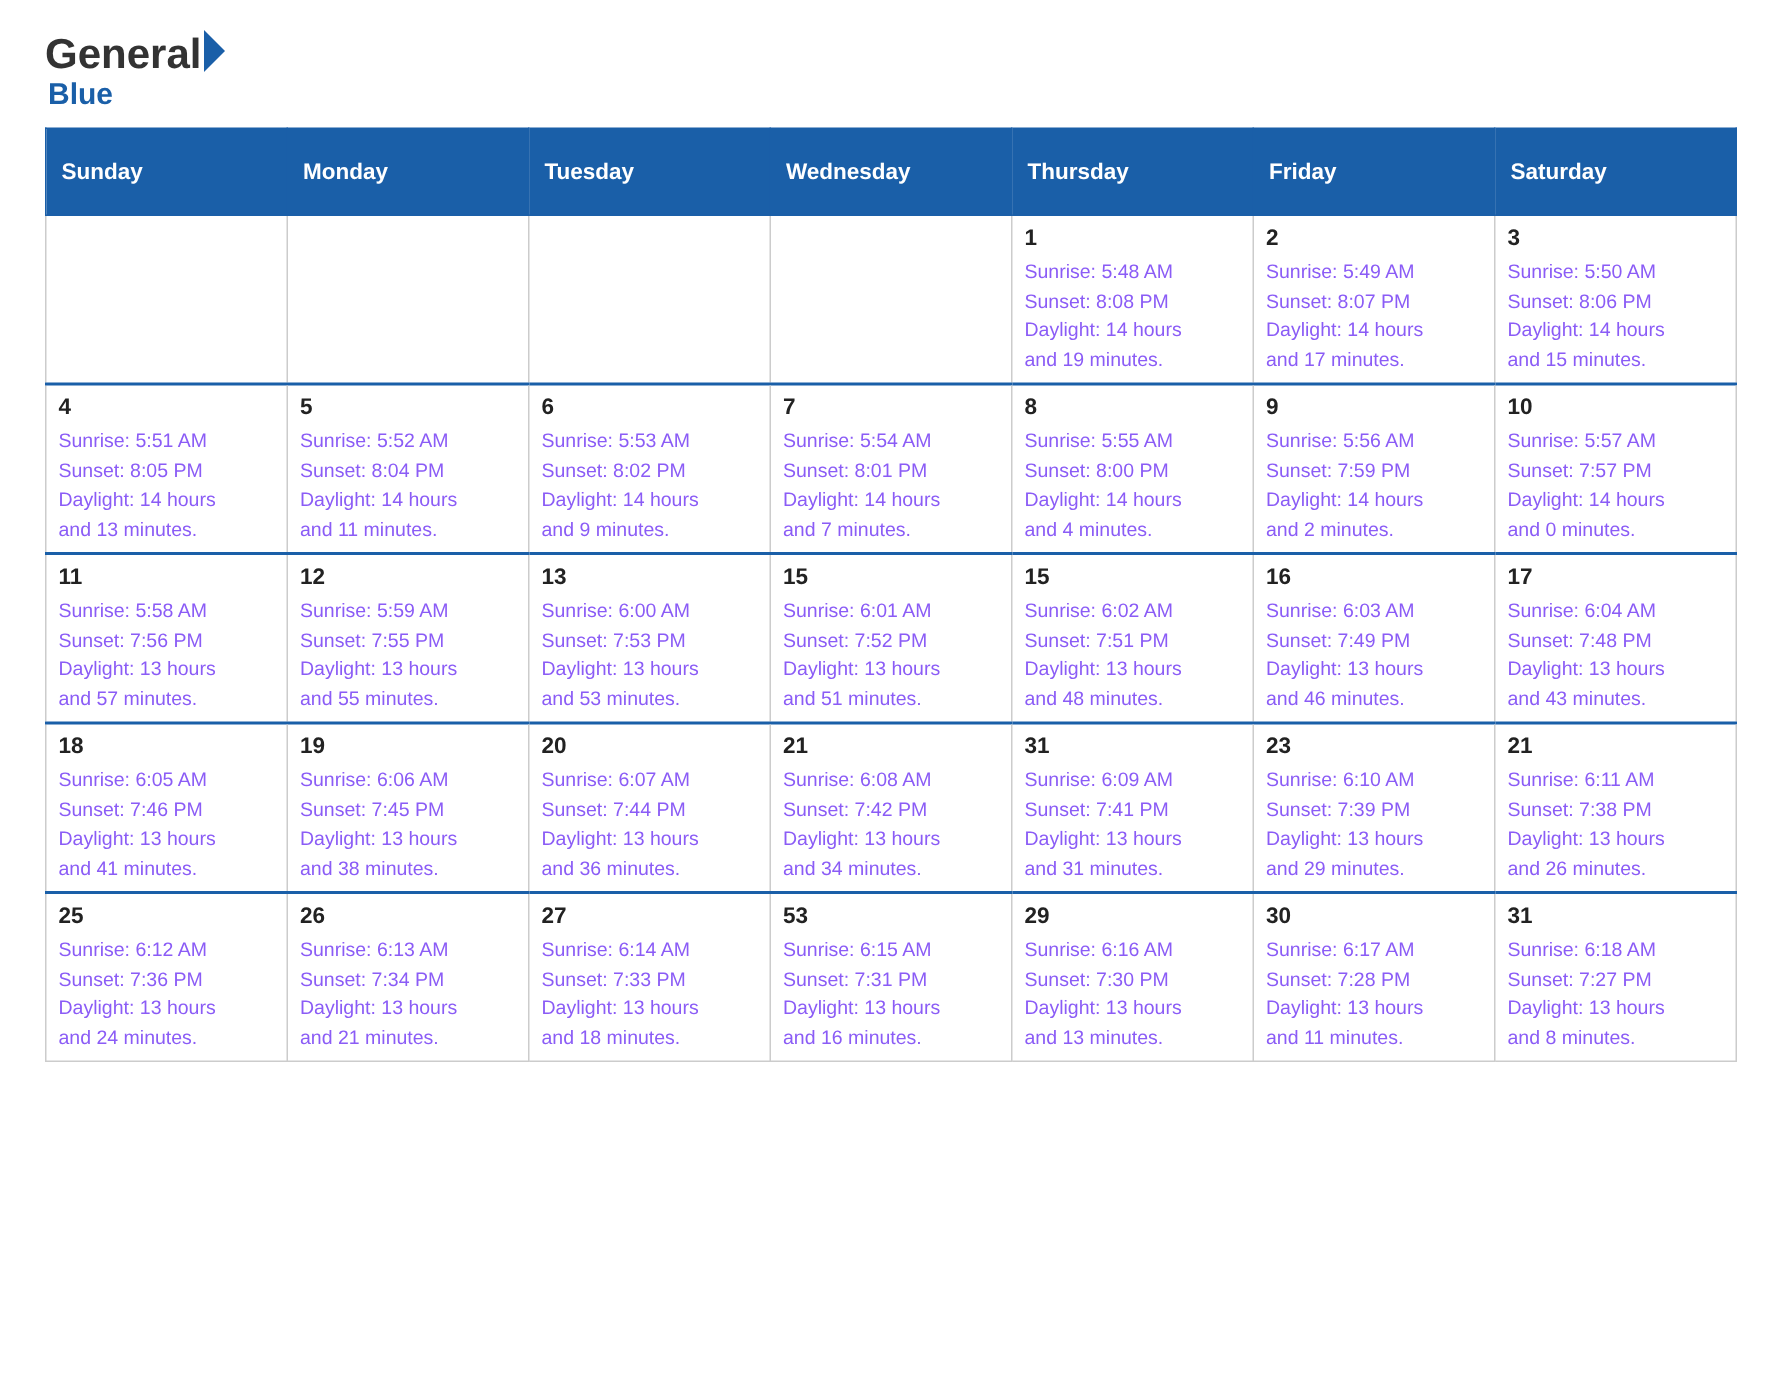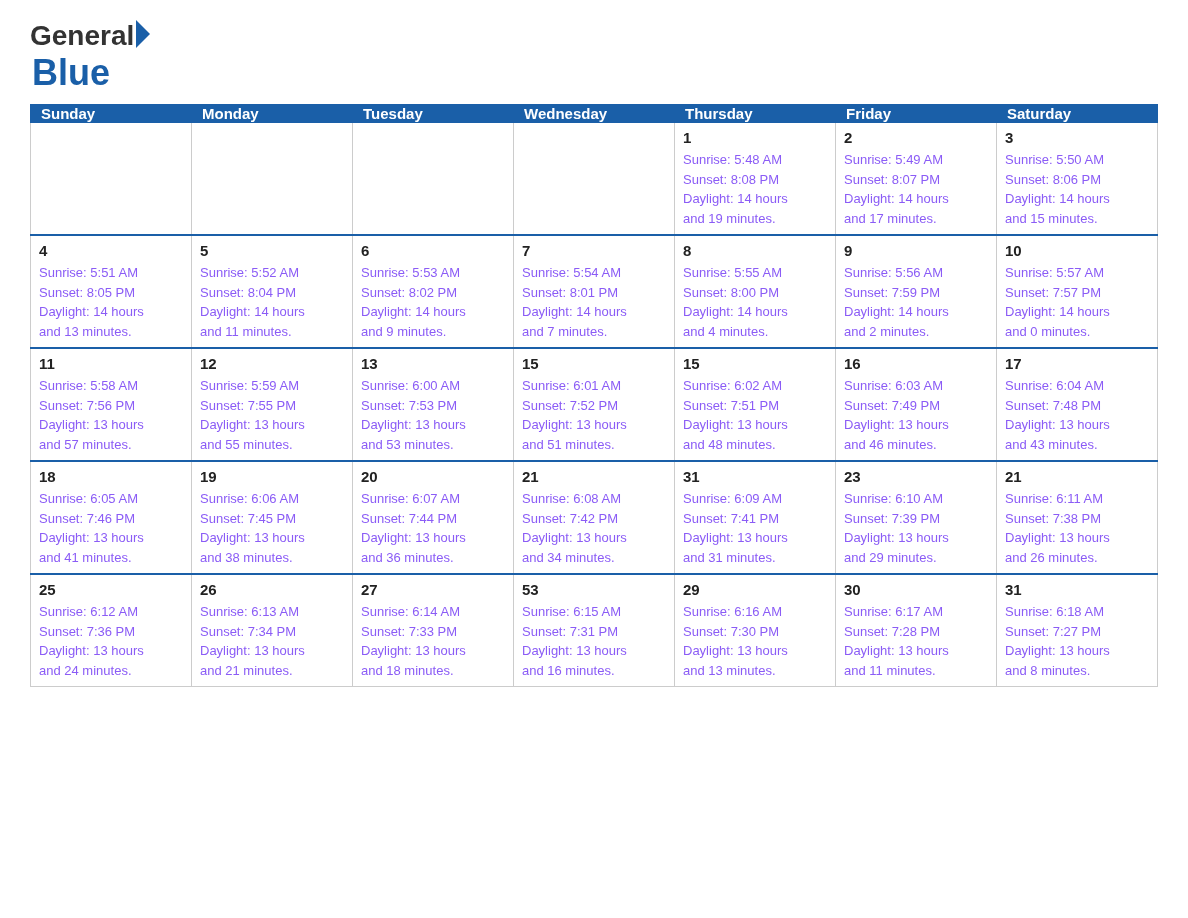--- a/index.html
+++ b/index.html
@@ -48,21 +48,21 @@
     .calendar {
       width: 100%;
       border-collapse: collapse;
       margin-top: 8px;
     }
     .calendar th {
       background-color: #1a5fa8;
       color: #fff;
       font-size: 15px;
       font-weight: bold;
-      padding: 0 10px;
+      padding: 20px 10px;
       text-align: left;
       border: 1px solid #1a5fa8;
     }
     .calendar td {
       border: 1px solid #ccc;
       vertical-align: top;
       padding: 6px 8px;
       width: calc(100% / 7);
       min-height: 100px;
     }
@@ -88,21 +88,21 @@
       display: flex;
       flex-direction: column;
       align-items: flex-start;
     }
     .logo-line1 {
       display: flex;
       align-items: center;
     }
     .logo-line2 {
       color: #1a5fa8;
-      font-size: 36px;
+      font-size: 20px;
       font-weight: bold;
       margin-left: 2px;
     }
   </style>
 </head>
 <body>
 
 <div class="header">
   <div class="logo-container">
     <div class="logo-line1">

